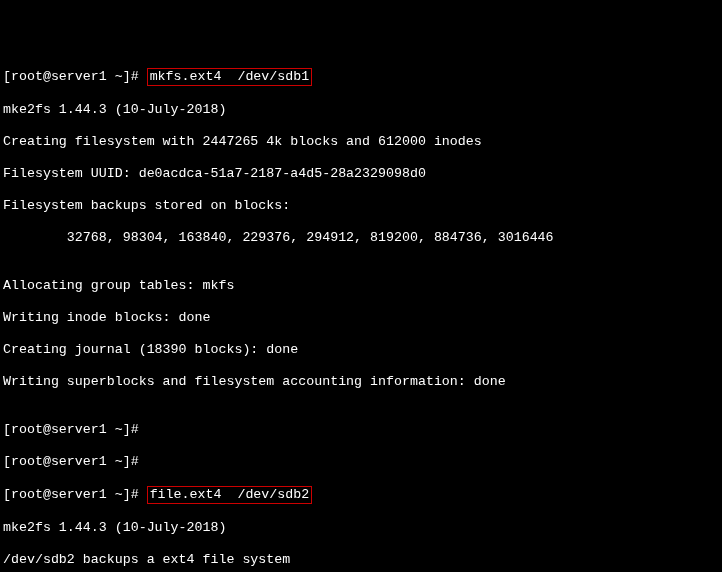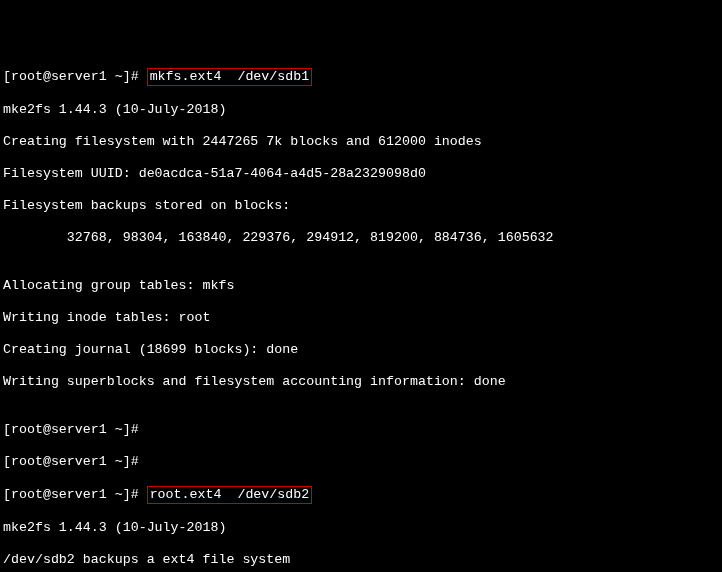--- a/index.html
+++ b/index.html
@@ -23,33 +23,33 @@
     text-align: right;
   }
 </style>
 </head>
 <body>
 
 
 
 <span class="line"><span>[root@server1 ~]# </span><span class="boxed">mkfs.ext4  /dev/sdb1</span></span>
 <span class="line">mke2fs 1.44.3 (10-July-2018)</span>
-<span class="line">Creating filesystem with 2447265 7k blocks and 612000 inodes</span>
-<span class="line">Filesystem UUID: de0acdca-51a7-4064-a4d5-28a2329098d0</span>
+<span class="line">Creating filesystem with 2447265 4k blocks and 612000 inodes</span>
+<span class="line">Filesystem UUID: de0acdca-51a7-2187-a4d5-28a2329098d0</span>
 <span class="line">Filesystem backups stored on blocks:</span>
-<span class="line">        32768, 98304, 163840, 229376, 294912, 819200, 884736, 1605632</span>
+<span class="line">        32768, 98304, 163840, 229376, 294912, 819200, 884736, 3016446</span>
 <span class="line"></span>
 <span class="line">Allocating group tables: mkfs</span>
-<span class="line">Writing inode tables: root</span>
-<span class="line">Creating journal (18699 blocks): done</span>
+<span class="line">Writing inode blocks: done</span>
+<span class="line">Creating journal (18390 blocks): done</span>
 <span class="line">Writing superblocks and filesystem accounting information: done</span>
 <span class="line"></span>
 <span class="line">[root@server1 ~]# </span>
 <span class="line">[root@server1 ~]# </span>
-<span class="line"><span>[root@server1 ~]# </span><span class="boxed">root.ext4  /dev/sdb2</span></span>
+<span class="line"><span>[root@server1 ~]# </span><span class="boxed">file.ext4  /dev/sdb2</span></span>
 <span class="line">mke2fs 1.44.3 (10-July-2018)</span>
 <span class="line">/dev/sdb2 backups a ext4 file system</span>
 
 
 
 
 
 
 <span class="line"></span>
 

